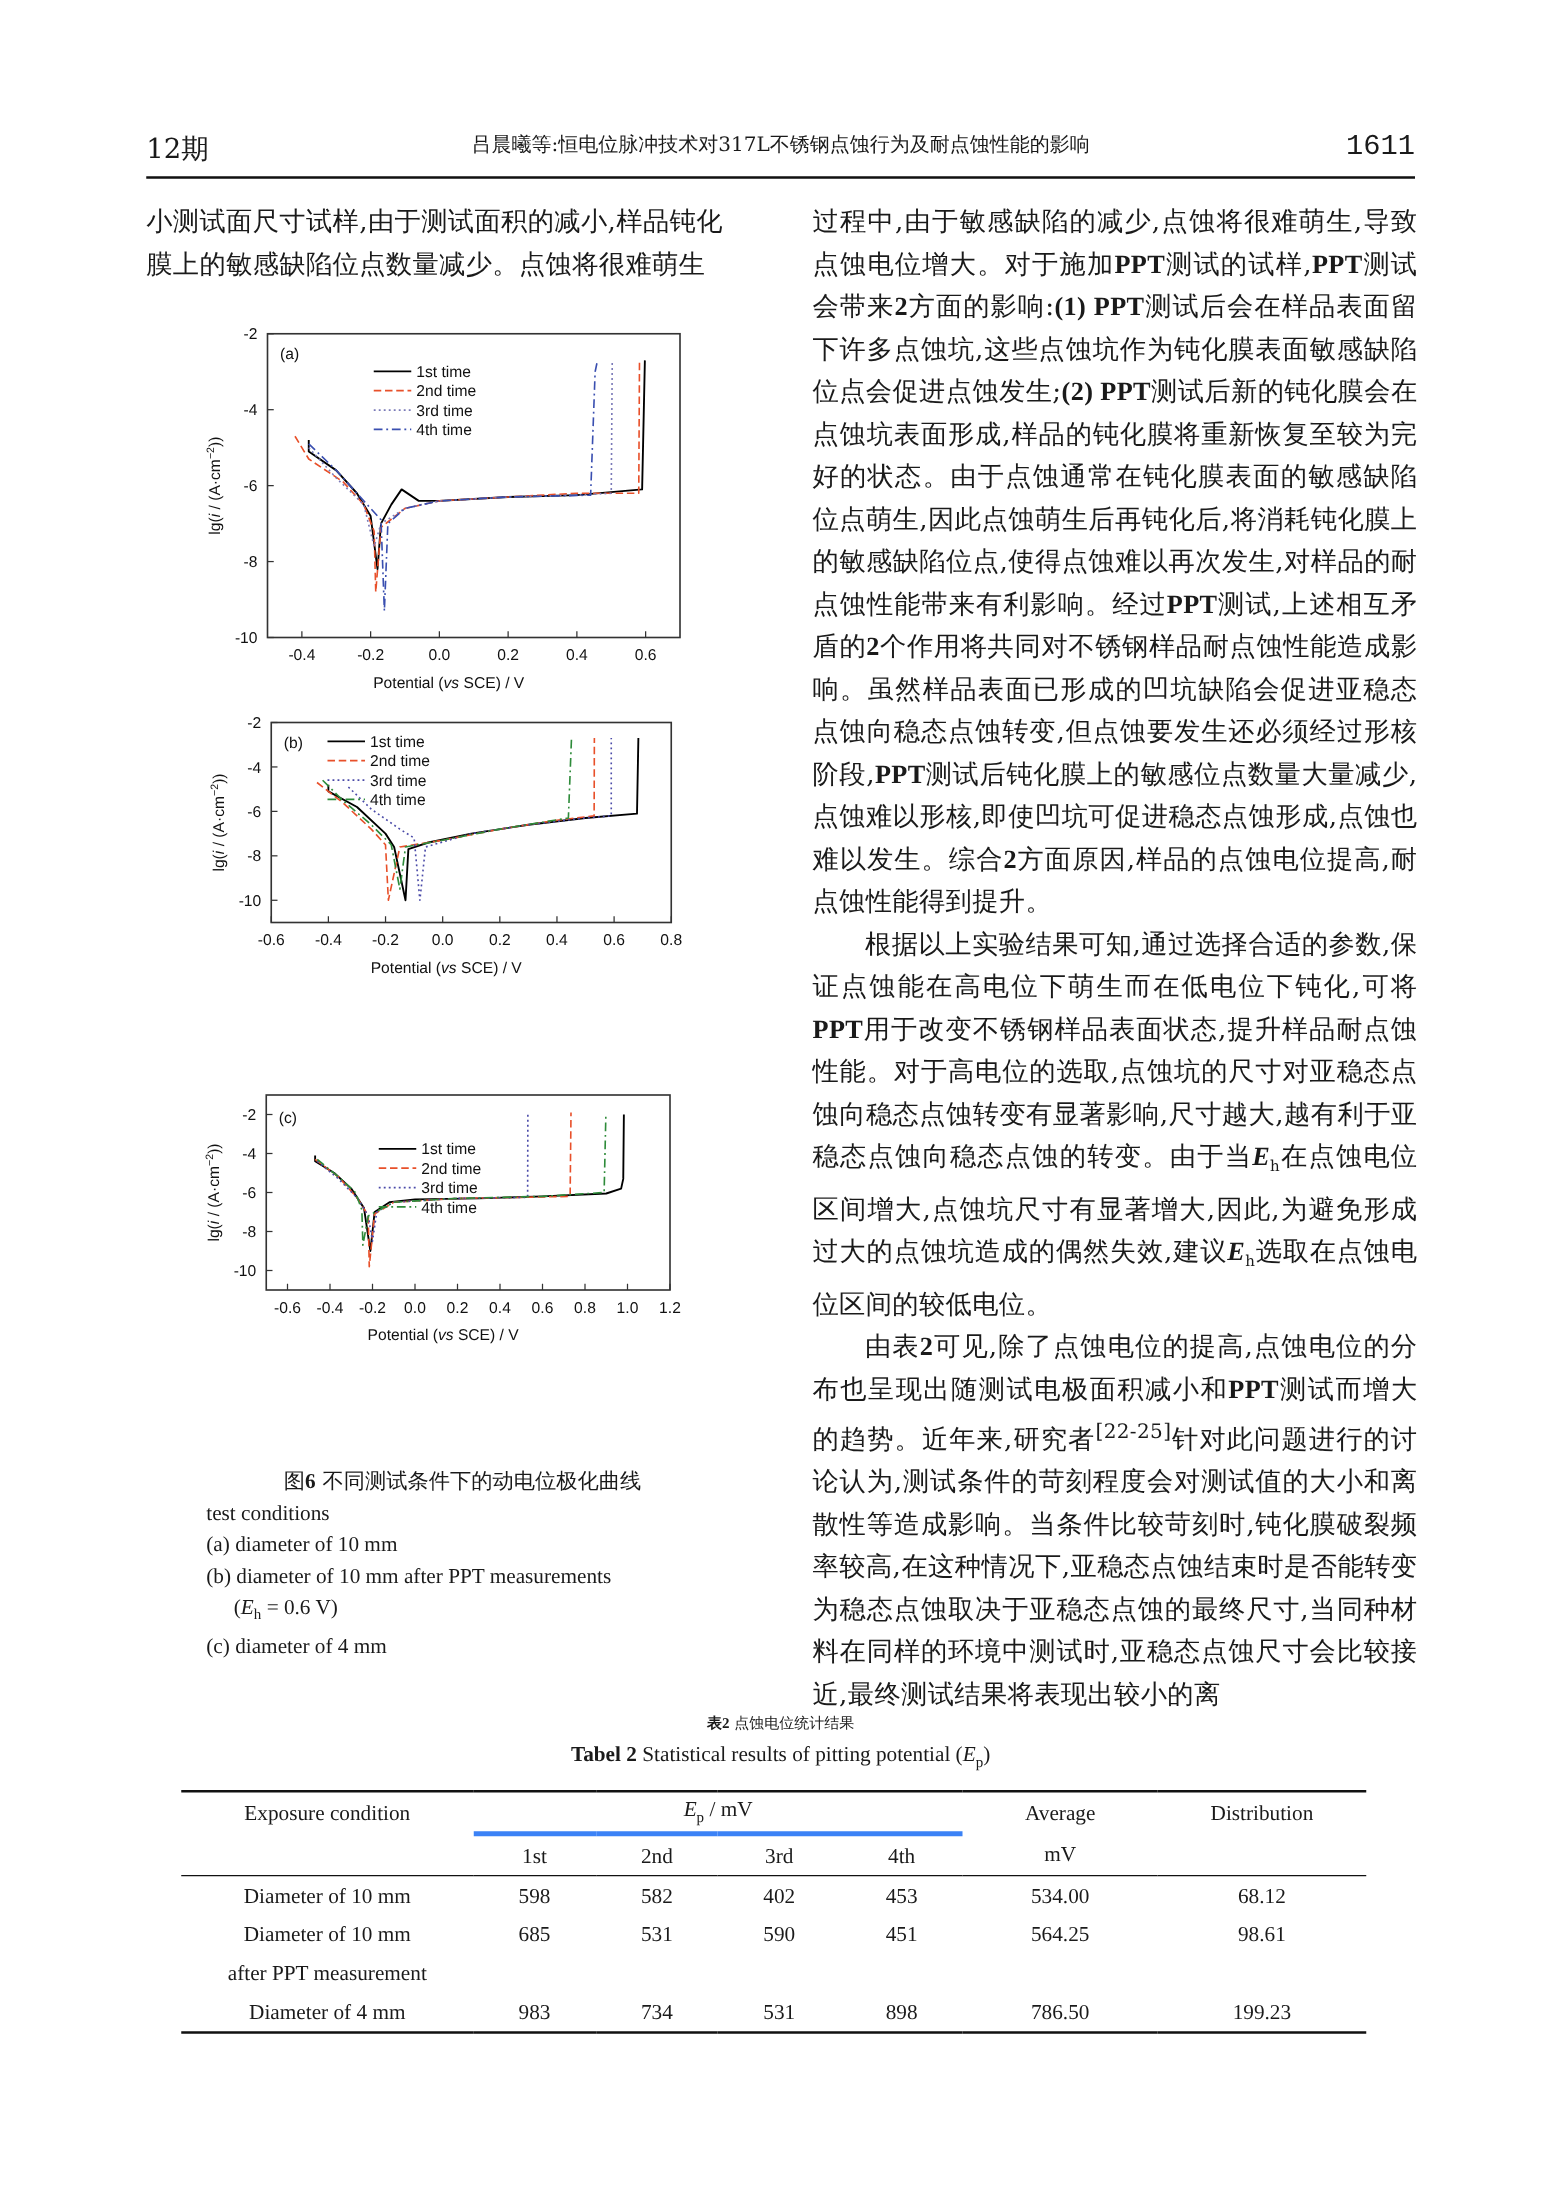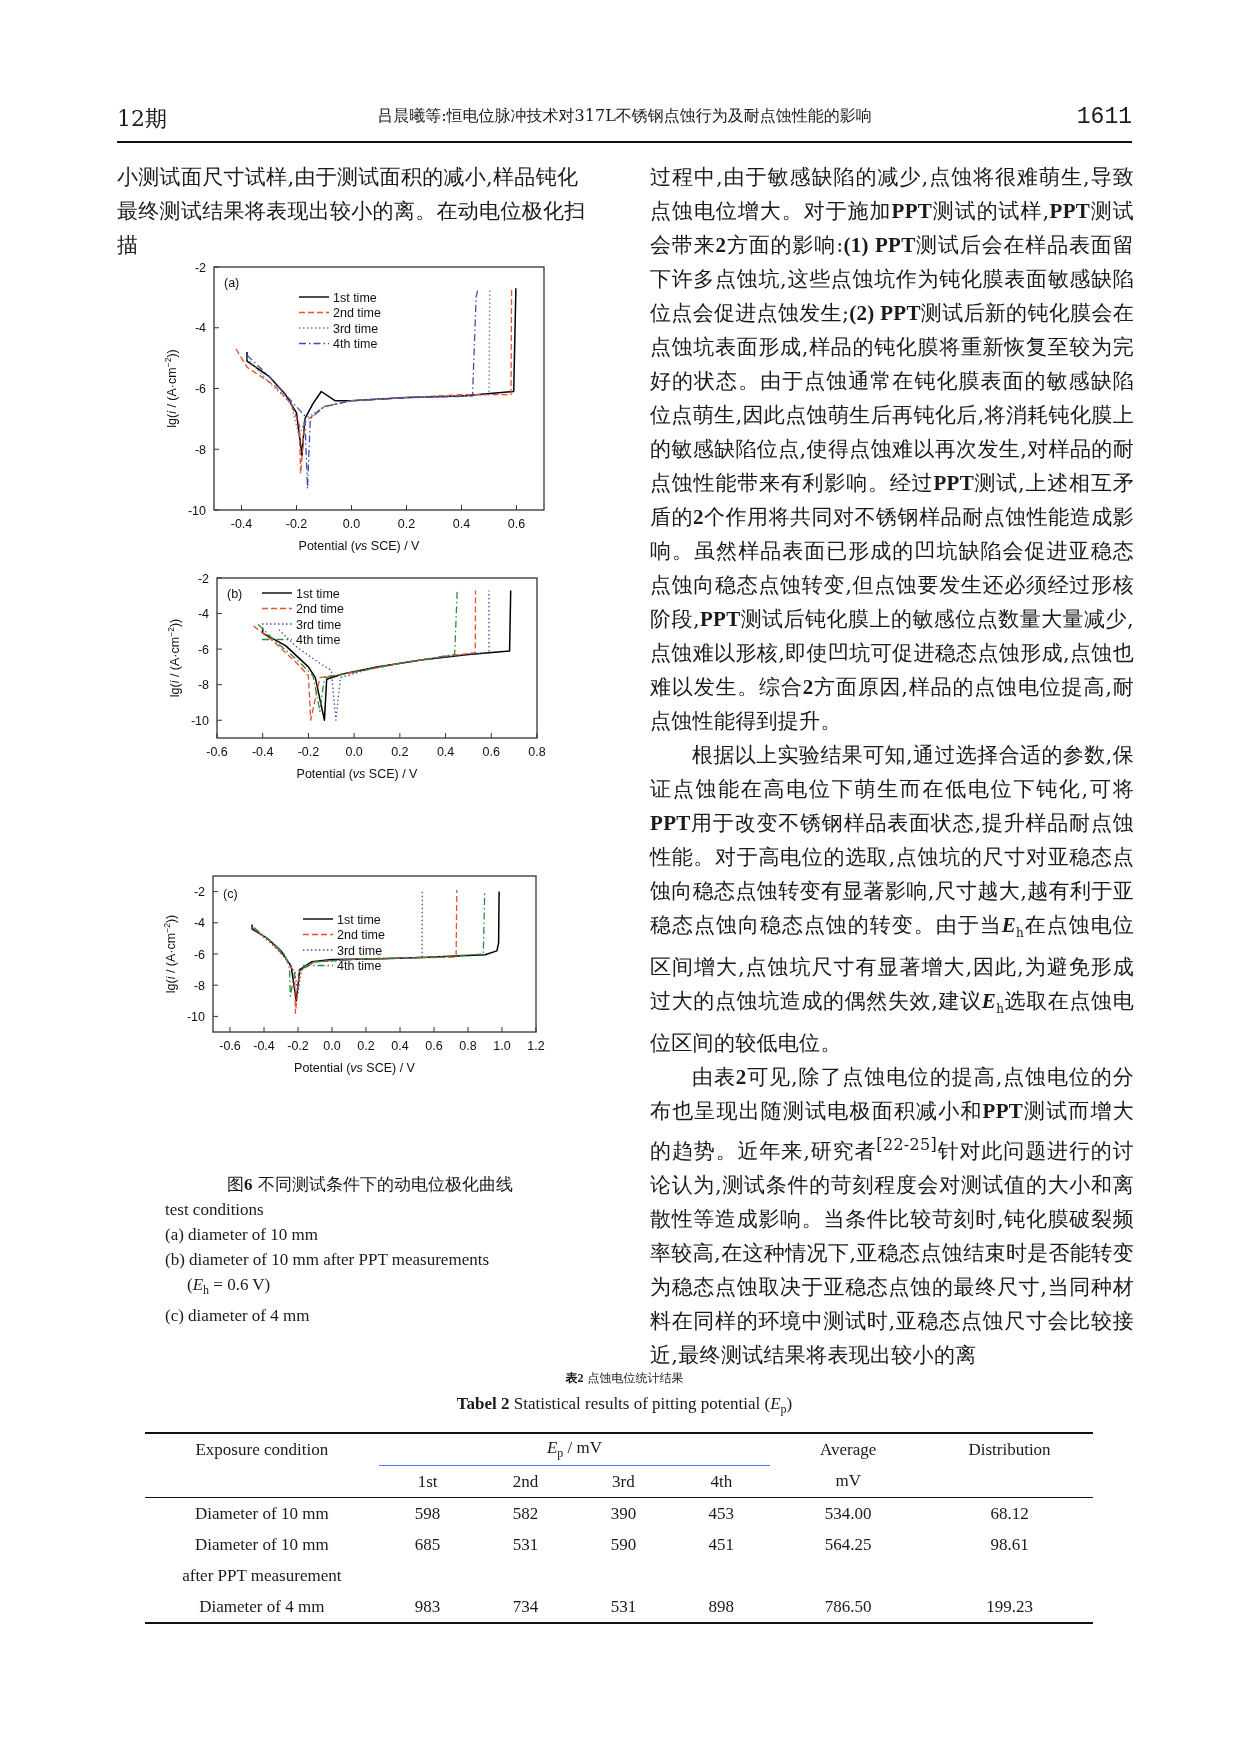--- a/index.html
+++ b/index.html
@@ -29,35 +29,35 @@
   .caption .row { white-space: nowrap; }
   .caption .ind { padding-left: 45px; }
 
   .table-title { position: absolute; left: 117px; width: 1015px; text-align: center; font-size: 12px; }
   .table-wrap { position: absolute; left: 145px; top: 1432px; width: 948px; font-family: "Liberation Serif", serif; font-size: 17px; }
   table { border-collapse: collapse; width: 100%; }
   td, th { font-weight: normal; text-align: center; padding: 0; height: 31px; }
   .rule-top { border-top: 2px solid #111; }
   .rule-mid td { border-bottom: 1px solid #111; }
   .rule-bot { border-bottom: 2px solid #111; }
-  .sub-rule { border-bottom: 1px solid #3b82f6; }
+  .sub-rule { border-bottom: 4px solid #3b82f6; }
 </style>
 </head>
 <body>
 
 <div class="header">
   <span class="left">12期</span>
   <span class="center">吕晨曦等:恒电位脉冲技术对317L不锈钢点蚀行为及耐点蚀性能的影响</span>
   <span class="right">1611</span>
 </div>
 <div class="header-rule"></div>
 
 <div class="col col-left-top">
   <p>小测试面尺寸试样,由于测试面积的减小,样品钝化</p>
-  <p>最终测试结果将表现出较小的离。在动电位极化扫描</p>
+  <p>膜上的敏感缺陷位点数量减少。点蚀将很难萌生</p>
 </div>
 
 <div id="chart-a" class="chart" style="left:150px;top:230px;width:400px;height:270px;">
     <svg width="400" height="300">
       <rect x="64" y="37" width="330" height="243" fill="none" stroke="#333" stroke-width="1.3"></rect>
       <line x1="91.5" y1="280" x2="91.5" y2="275" stroke="#333" stroke-width="1"></line>
       <text x="91.5" y="298" font-size="12.5" text-anchor="middle" fill="#111" font-family="Liberation Sans, sans-serif">-0.4</text>
       <line x1="146.5" y1="280" x2="146.5" y2="275" stroke="#333" stroke-width="1"></line>
       <text x="146.5" y="298" font-size="12.5" text-anchor="middle" fill="#111" font-family="Liberation Sans, sans-serif">-0.2</text>
       <line x1="201.5" y1="280" x2="201.5" y2="275" stroke="#333" stroke-width="1"></line>
@@ -242,21 +242,21 @@
       <td style="width:88px;">2nd</td>
       <td style="width:88px;">3rd</td>
       <td style="width:88px;">4th</td>
       <td>mV</td>
       <td></td>
     </tr>
     <tr>
       <td>Diameter of 10 mm</td>
       <td>598</td>
       <td>582</td>
-      <td>390</td>
+      <td>402</td>
       <td>453</td>
       <td>534.00</td>
       <td>68.12</td>
     </tr>
     <tr>
       <td>Diameter of 10 mm</td>
       <td>685</td>
       <td>531</td>
       <td>590</td>
       <td>451</td>

